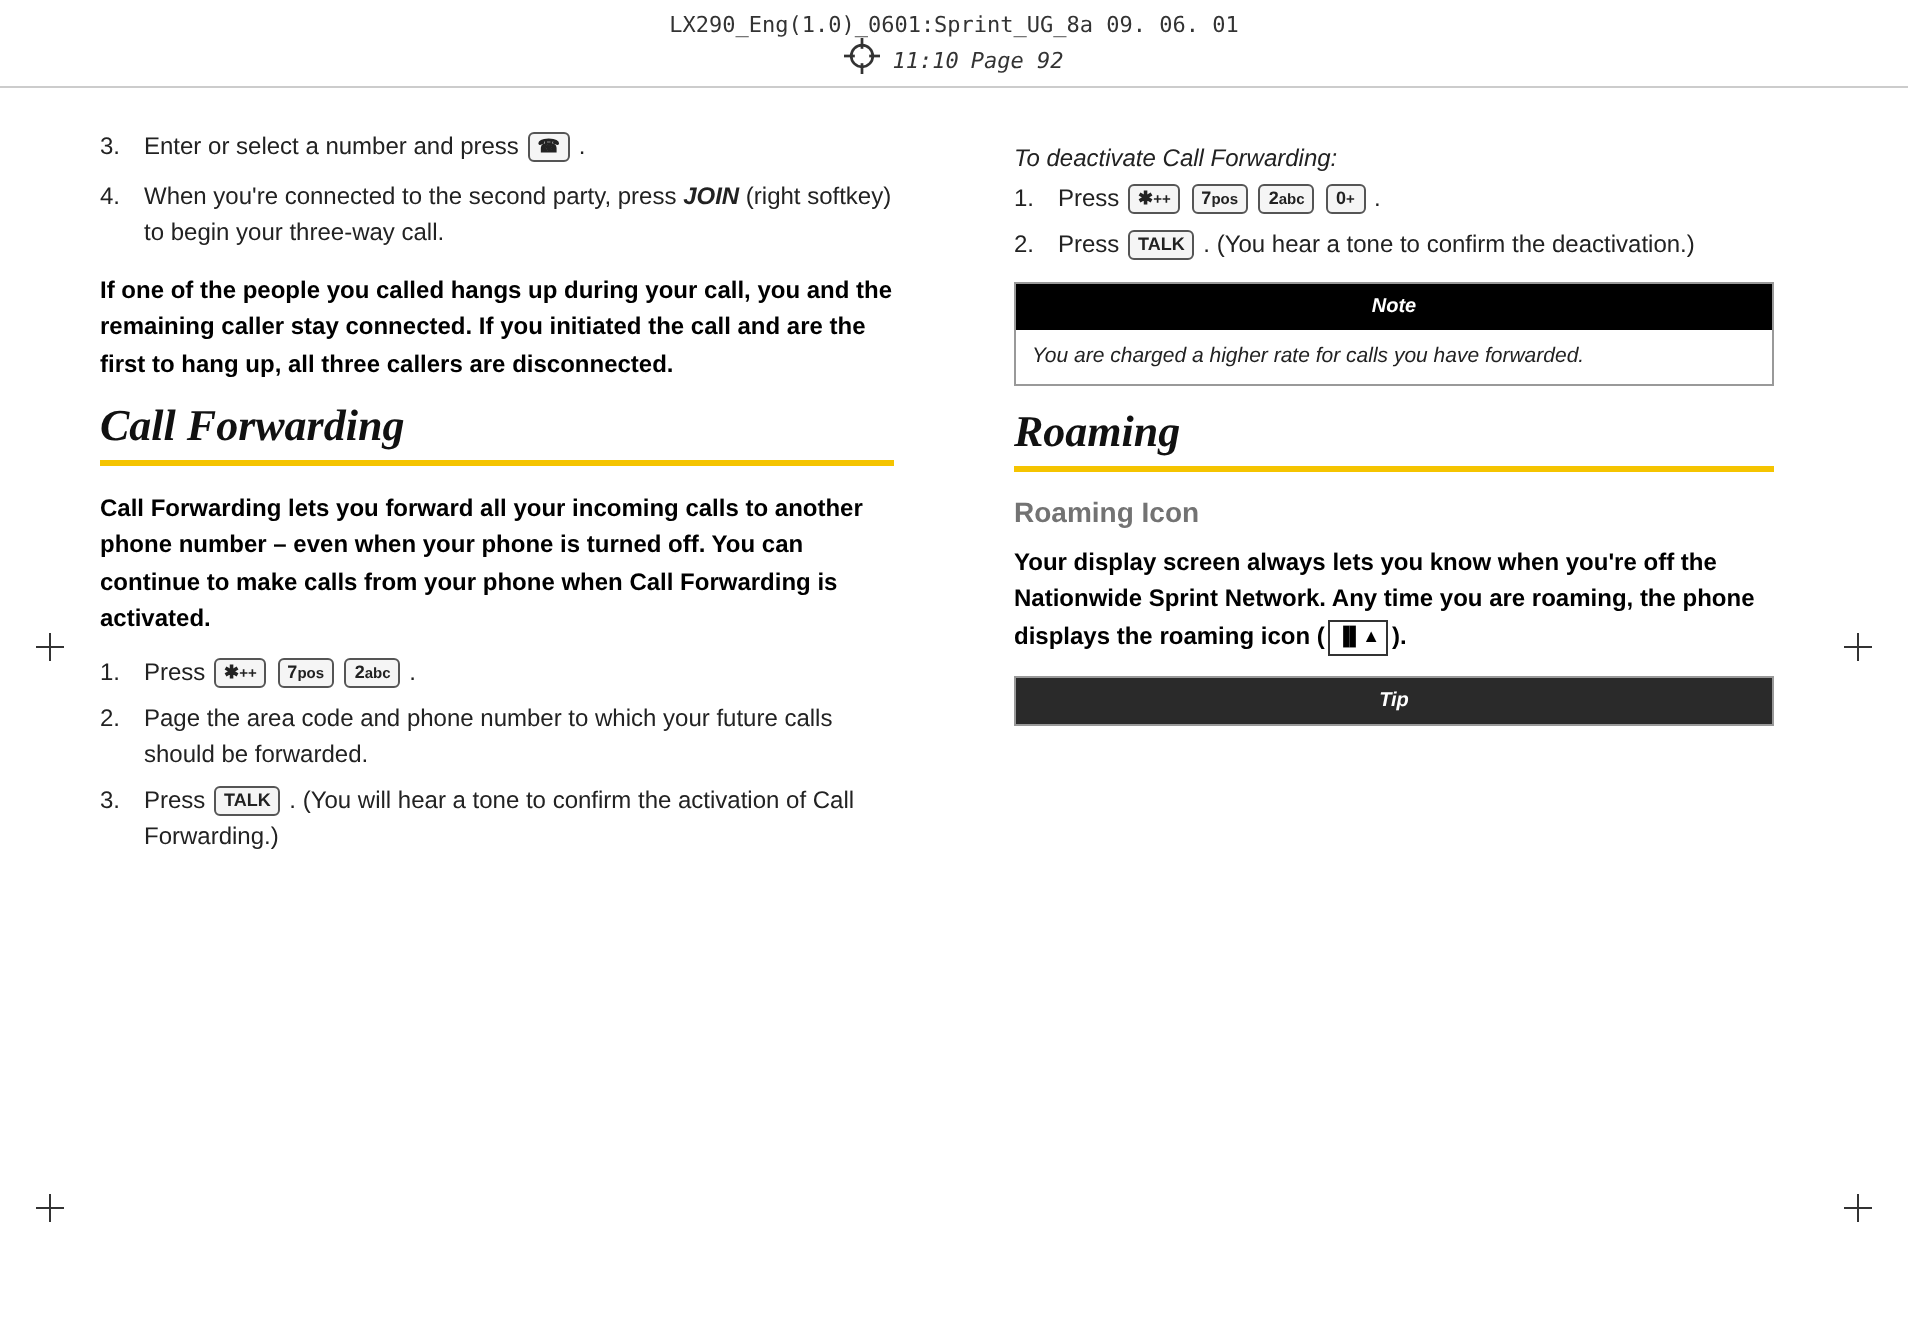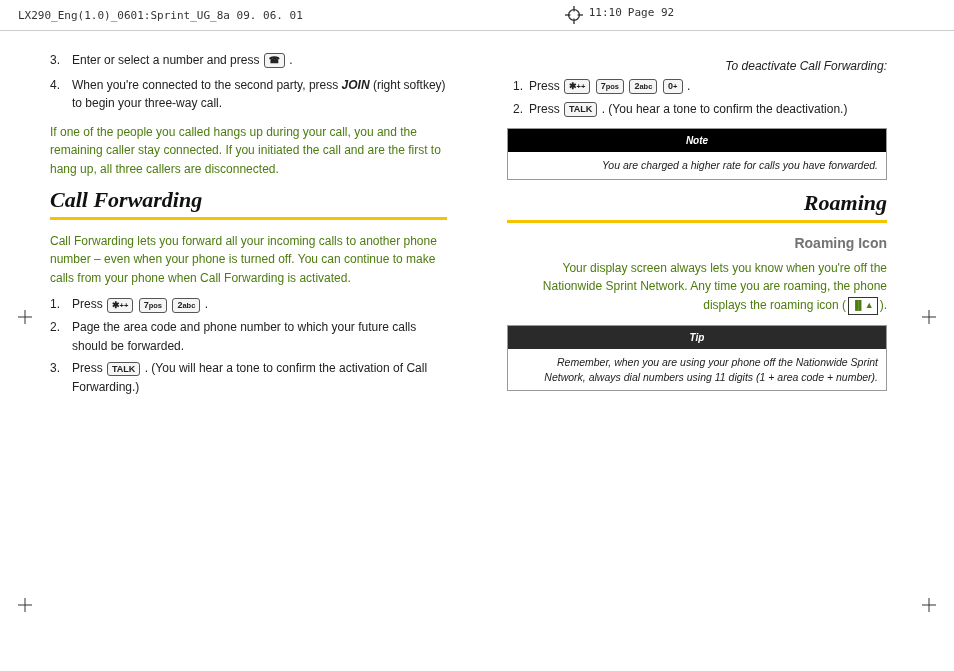--- a/index.html
+++ b/index.html
@@ -27,26 +27,28 @@
     .header-bar {
       background: #fff;
       border-bottom: 1px solid #ccc;
       padding: 6px 18px;
       font-size: 11px;
       color: #333;
       display: flex;
       justify-content: space-between;
       align-items: center;
       font-family: monospace;
+      flex-direction: column;
     }
 
     .header-center {
       display: flex;
-      align-items: flex-start;
+      align-items: flex-end;
       gap: 6px;
+      font-style: italic;
     }
 
     .crosshair {
       width: 18px;
       height: 18px;
       position: relative;
       display: inline-flex;
       align-items: center;
       justify-content: center;
     }
@@ -68,21 +70,20 @@
       width: 50%;
       padding: 20px 30px 20px 50px;
       position: relative;
     }
 
     
     .right-col {
       width: 50%;
       padding: 20px 67px 20px 30px;
       position: relative;
-      text-align: right;
     }
 
     
     .section-title {
       font-size: 22px;
       font-style: italic;
       font-weight: bold;
       color: #111;
       margin-bottom: 4px;
       font-family: Georgia, serif;
@@ -90,23 +91,24 @@
 
     .section-divider {
       height: 3px;
       background: linear-gradient(to right, #f5c400, #f5c400);
       margin-bottom: 12px;
     }
 
     
     .body-text {
       font-size: 12px;
-      color: #4d7c0f;
+      color: #000000;
       line-height: 1.55;
       margin-bottom: 8px;
+      font-weight: bold;
     }
 
     .italic-label {
       font-style: italic;
       font-size: 12px;
       color: #222;
       margin-bottom: 4px;
       margin-top: 8px;
     }
 
@@ -340,21 +342,20 @@
         <div class="section-divider"></div>
 
         <h3 style="font-size:14px;font-weight:bold;margin-bottom:8px;color:#737373;">Roaming Icon</h3>
 
         <p class="body-text">
           Your display screen always lets you know when you're off the Nationwide Sprint Network. Any time you are roaming, the phone displays the roaming icon (<span class="roaming-icon">▐▌▲</span>).
         </p>
 
         <div class="note-box">
           <div class="tip-label">Tip</div>
-          <div class="note-content">Remember, when you are using your phone off the Nationwide Sprint Network, always dial numbers using 11 digits (1 + area code + number).</div>
         </div>
       </div>
 
       <div style="position:absolute;right:18px;top:45%;transform:translateY(-50%);">
         <svg width="14" height="14" viewBox="0 0 14 14" fill="none" stroke="#333" stroke-width="1">
           <line x1="7" y1="0" x2="7" y2="14"></line>
           <line x1="0" y1="7" x2="14" y2="7"></line>
         </svg>
       </div>
       <div style="position:absolute;right:18px;bottom:55px;">

